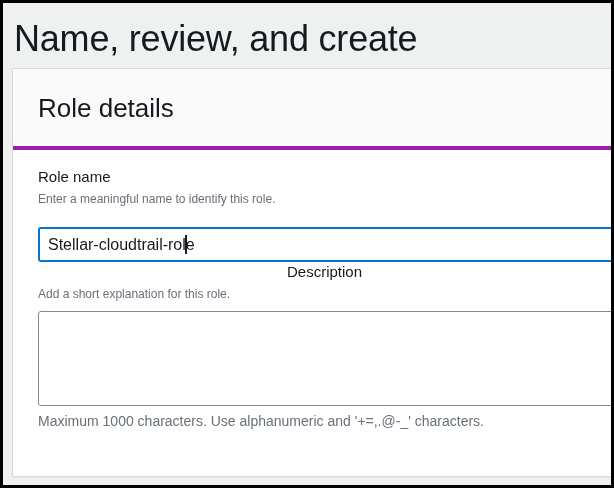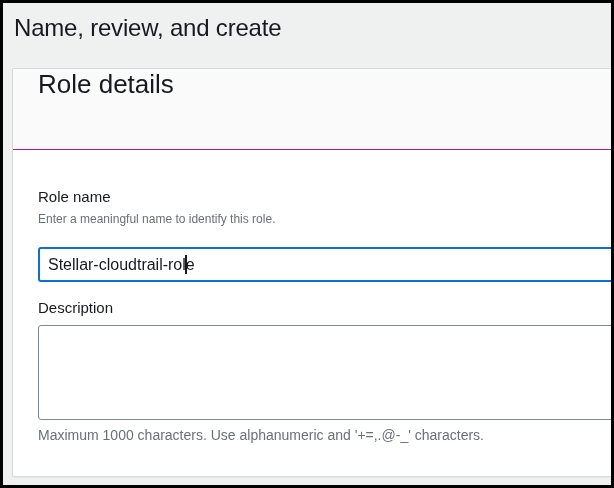--- a/index.html
+++ b/index.html
@@ -10,23 +10,23 @@
     box-sizing: border-box;
     border: 3px solid #000;
     background: #eff1f1;
     overflow: hidden;
     font-family: "Liberation Sans", "DejaVu Sans", sans-serif;
     color: #16191f;
   }
   .page-title {
     position: absolute;
     left: 11px;
-    top: 7px;
+    top: 18px;
     margin: 0;
-    font-size: 24px;
+    font-size: 36px;
     line-height: 36px;
     font-weight: 400;
     letter-spacing: -0.2px;
     color: #16191f;
     white-space: nowrap;
   }
   .card {
     position: absolute;
     left: 9px;
     top: 65px;
@@ -36,40 +36,40 @@
     border: 1px solid #d5dbdb;
     border-right: none;
     border-radius: 2px 0 0 2px;
     box-shadow: 0 1px 1px rgba(0,0,0,0.04);
     overflow: hidden;
   }
   .card-header {
     height: 81px;
     box-sizing: border-box;
     background: #fafafa;
-    border-bottom: 1px solid #a21caf;
+    border-bottom: 4px solid #a21caf;
     display: flex;
+    align-items: center;
     padding-left: 25px;
   }
   .card-title {
     margin: 0;
     font-size: 26px;
     line-height: 30px;
     font-weight: 400;
     color: #16191f;
   }
   .card-body {
     padding: 17px 0 0 25px;
   }
   .field-label {
     font-size: 15px;
     line-height: 20px;
     font-weight: 400;
     color: #16191f;
-    margin-top: 20px;
   }
   .field-helper {
     font-size: 12px;
     line-height: 20px;
     color: #687078;
     margin-top: 2px;
   }
   .field-constraint {
     font-size: 14px;
     line-height: 20px;
@@ -96,21 +96,21 @@
     outline: none;
   }
   .text-caret {
     position: absolute;
     left: 147px;
     top: 8px;
     width: 1.5px;
     height: 19px;
     background: #16191f;
   }
-  .desc-label { margin-top: 16px; }
+  .desc-label { margin-top: 0; text-align: center; }
   .textarea-input {
     display: block;
     box-sizing: border-box;
     width: calc(100% + 6px);
     height: 95px;
     margin-top: 7px;
     border: 1.5px solid #7d8998;
     border-radius: 3px;
     padding: 6px 8px;
     font-family: inherit;
@@ -139,20 +139,21 @@
       <div class="field-label">Role name</div>
       <div class="field-helper">Enter a meaningful name to identify this role.</div>
 
       <div class="input-wrap">
         <input class="text-input" type="text" value="Stellar-cloudtrail-role" style="">
         <span class="text-caret"></span>
       </div>
 
 
       <div class="field-label desc-label">Description</div>
+      <div class="field-helper">Add a short explanation for this role.</div>
 
       <textarea class="textarea-input" style=""></textarea>
 
       <div class="field-constraint">Maximum 1000 characters. Use alphanumeric and '+=,.@-_' characters.</div>
 
     </div>
   </section>
 </div>
 
 </body></html>

